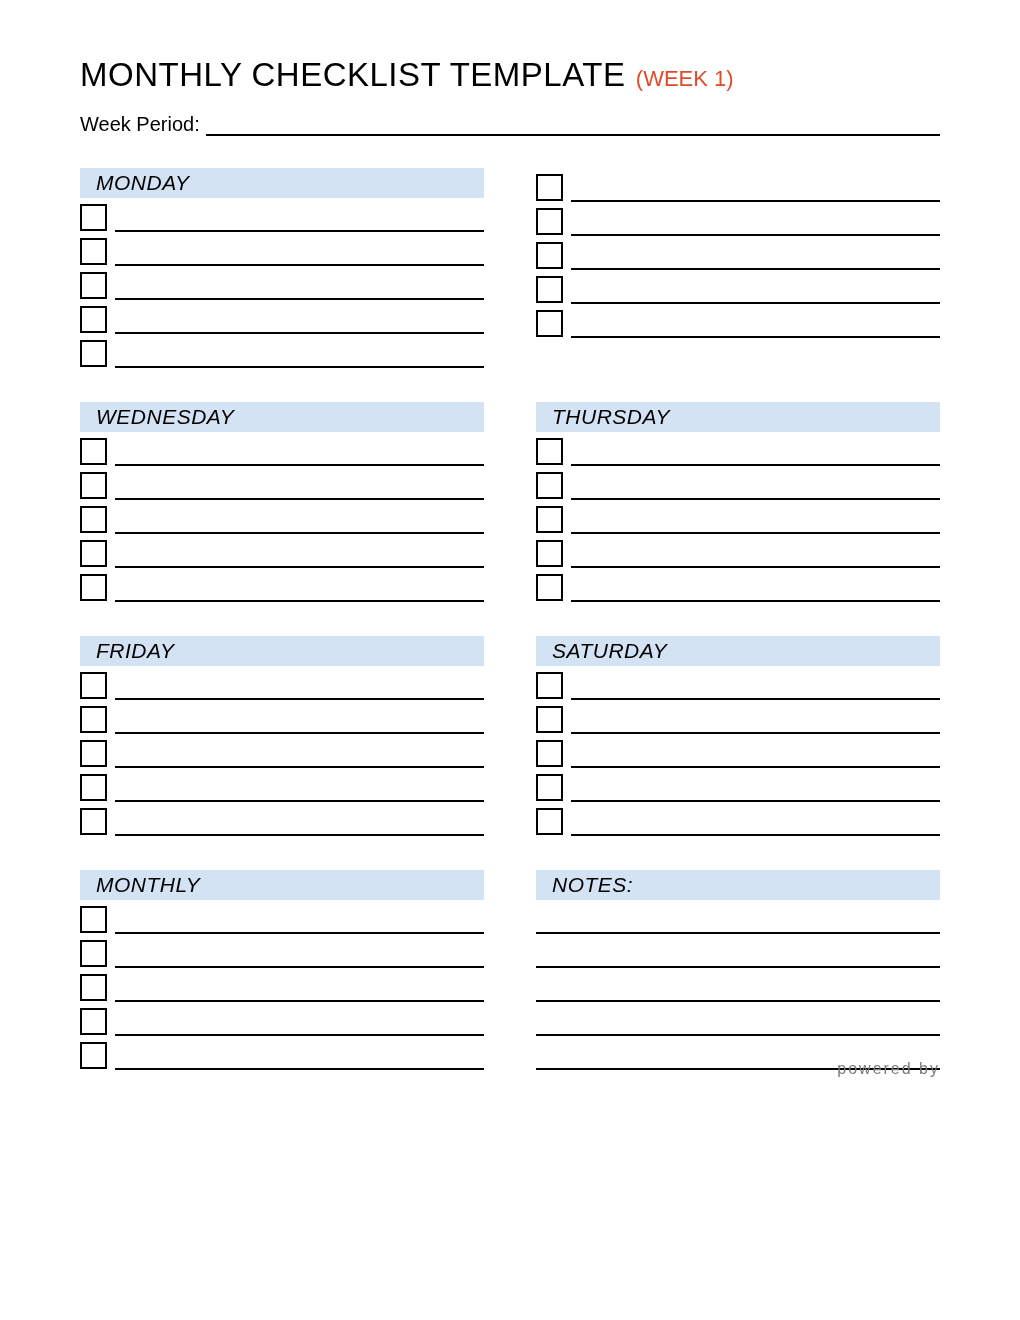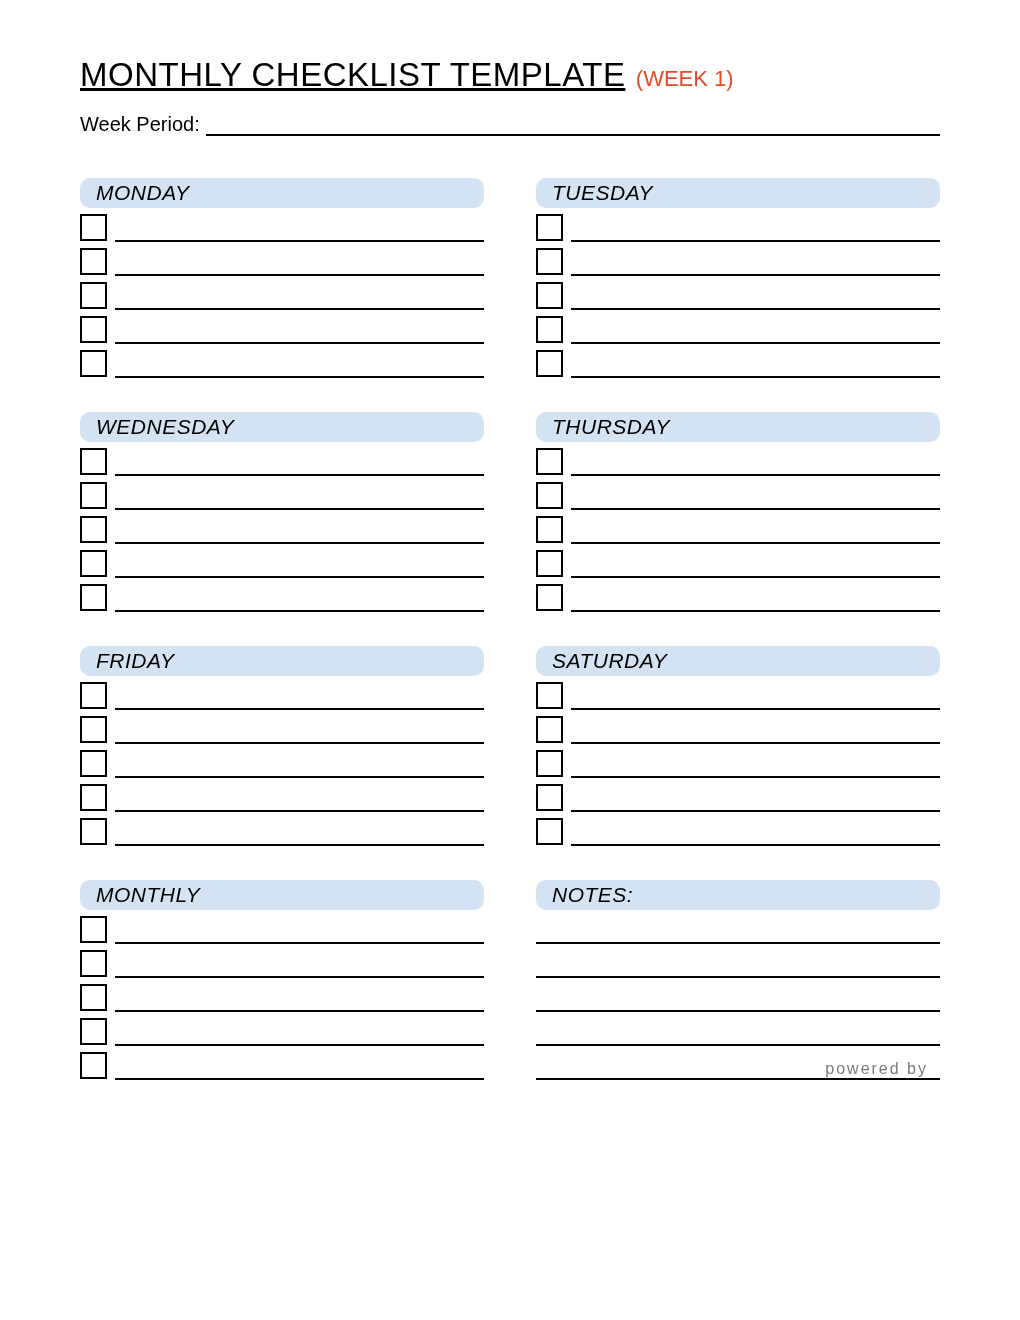--- a/index.html
+++ b/index.html
@@ -15,32 +15,31 @@
     padding: 56px 80px 40px 80px;
   }
   .title-line {
     margin-bottom: 18px;
   }
   .title-main {
     font-size: 33px;
     font-weight: 400;
     letter-spacing: 0.5px;
     display: inline;
-    text-decoration: underline;
   }
   .title-sub {
     font-size: 22px;
     color: #e24a2a;
     display: inline;
     margin-left: 6px;
   }
   .week-period {
     display: flex;
     align-items: flex-end;
-    margin-bottom: 42px;
+    margin-bottom: 32px;
   }
   .wp-label {
     font-size: 20px;
     padding-right: 6px;
     white-space: nowrap;
   }
   .wp-line {
     flex: 1;
     border-bottom: 2.5px solid #000;
     height: 24px;
@@ -53,21 +52,20 @@
   }
   .day-block {
     width: 100%;
   }
   .day-header {
     background: #d3e3f4;
     font-style: italic;
     font-size: 21px;
     padding: 3px 8px 3px 16px;
     letter-spacing: 0.5px;
-    border-radius: 10px;
   }
   .row {
     display: flex;
     align-items: flex-end;
     height: 34px;
   }
   .checkbox {
     width: 27px;
     height: 27px;
     border: 2px solid #000;
@@ -85,21 +83,21 @@
     align-items: flex-end;
     height: 34px;
   }
   .notes-line {
     flex: 1;
     border-bottom: 2px solid #000;
     height: 100%;
   }
   .footer {
     position: absolute;
-    right: 92px;
+    right: 80px;
     top: 1060px;
     text-align: center;
   }
   .powered {
     font-family: Arial, sans-serif;
     font-size: 16px;
     color: #7a7a7a;
     letter-spacing: 2px;
     margin-bottom: 2px;
   }
@@ -149,21 +147,20 @@
           <div class="checkbox"></div>
           <div class="line"></div>
         </div>
       <div class="row">
           <div class="checkbox"></div>
           <div class="line"></div>
         </div>
     </div>
 
     <div class="day-block">
-      <div class="day-header">TUESDAY</div>
       <div class="row">
           <div class="checkbox"></div>
           <div class="line"></div>
         </div>
       <div class="row">
           <div class="checkbox"></div>
           <div class="line"></div>
         </div>
       <div class="row">
           <div class="checkbox"></div>

